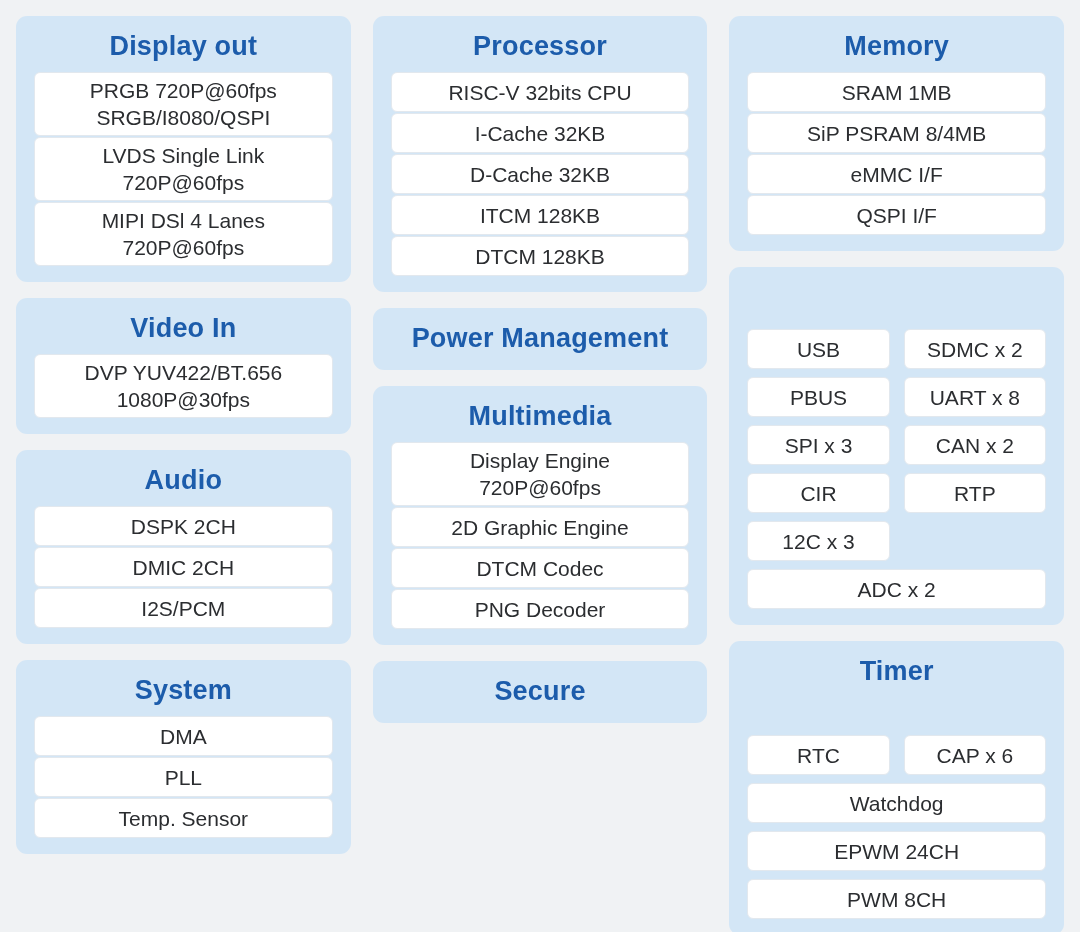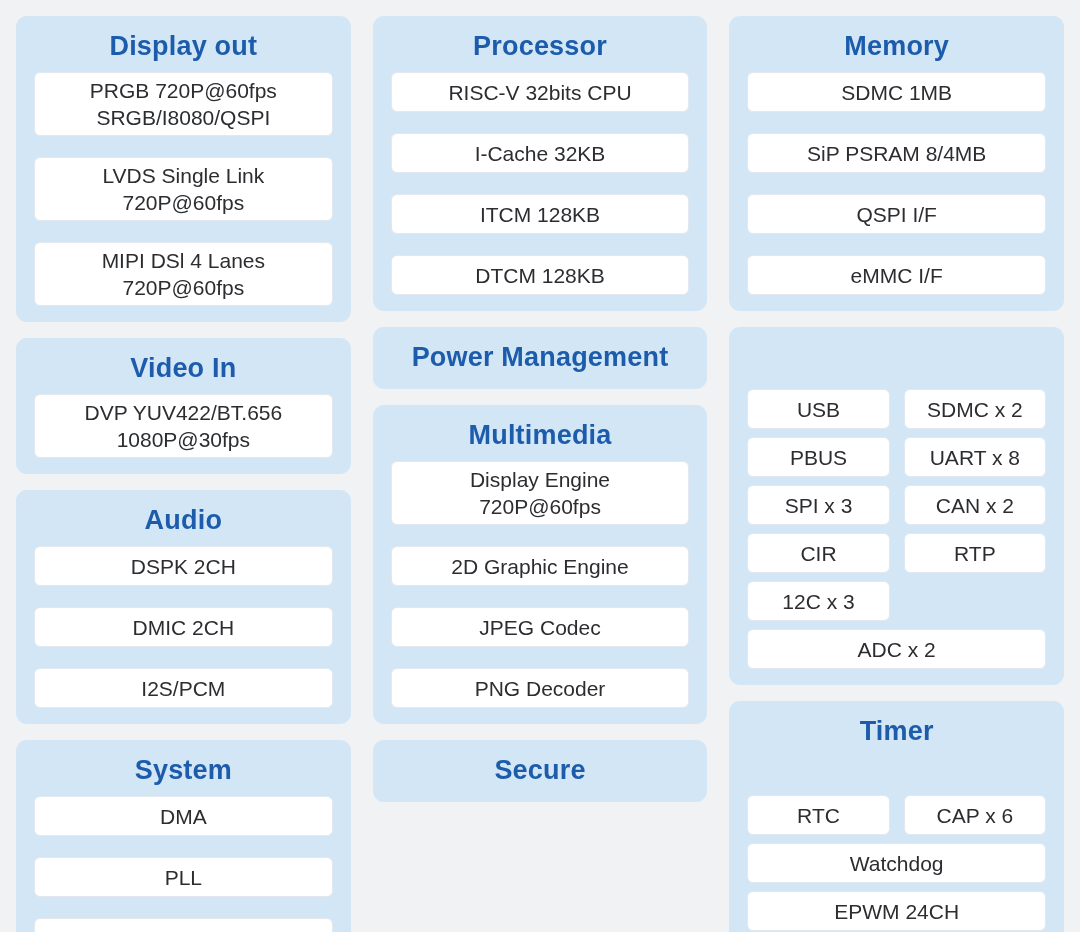--- a/index.html
+++ b/index.html
@@ -38,21 +38,21 @@
     color: #1c5cab;
     font-size: 27px;
     font-weight: bold;
     line-height: 32px;
     letter-spacing: 0.2px;
   }
   .boxes {
     margin-top: 10px;
     display: flex;
     flex-direction: column;
-    gap: 21px;
+    gap: 1px;
   }
   .boxes.grid {
     display: grid;
     grid-template-columns: 1fr 1fr;
     gap: 8px 14px;
     margin-top: 48px;
   }
   .box {
     background: #ffffff;
     border: 1px solid #e2e8ee;
@@ -131,57 +131,58 @@
 
   </div>
 
   <div class="col">
 
     <section class="card">
       <h2 class="card-title">Processor</h2>
       <div class="boxes">
         <div class="box">RISC-V 32bits CPU</div>
         <div class="box">I-Cache 32KB</div>
+        <div class="box">D-Cache 32KB</div>
         <div class="box">ITCM 128KB</div>
         <div class="box">DTCM 128KB</div>
       </div>
     </section>
 
     <section class="card">
       <h2 class="card-title">Power Management</h2>
     </section>
 
     <section class="card">
       <h2 class="card-title">Multimedia</h2>
       <div class="boxes">
         <div class="box two">
           <span>Display Engine</span>
           <span>720P@60fps</span>
         </div>
         <div class="box">2D Graphic Engine</div>
-        <div class="box">JPEG Codec</div>
+        <div class="box">DTCM Codec</div>
         <div class="box">PNG Decoder</div>
       </div>
     </section>
 
     <section class="card">
       <h2 class="card-title">Secure</h2>
     </section>
 
   </div>
 
   <div class="col">
 
     <section class="card">
       <h2 class="card-title">Memory</h2>
       <div class="boxes">
-        <div class="box">SDMC 1MB</div>
+        <div class="box">SRAM 1MB</div>
         <div class="box">SiP PSRAM 8/4MB</div>
+        <div class="box">eMMC I/F</div>
         <div class="box">QSPI I/F</div>
-        <div class="box">eMMC I/F</div>
       </div>
     </section>
 
     <section class="card">
       <div class="boxes grid">
         <div class="box">USB</div>
         <div class="box">SDMC x 2</div>
         <div class="box">PBUS</div>
         <div class="box">UART x 8</div>
         <div class="box">SPI x 3</div>

